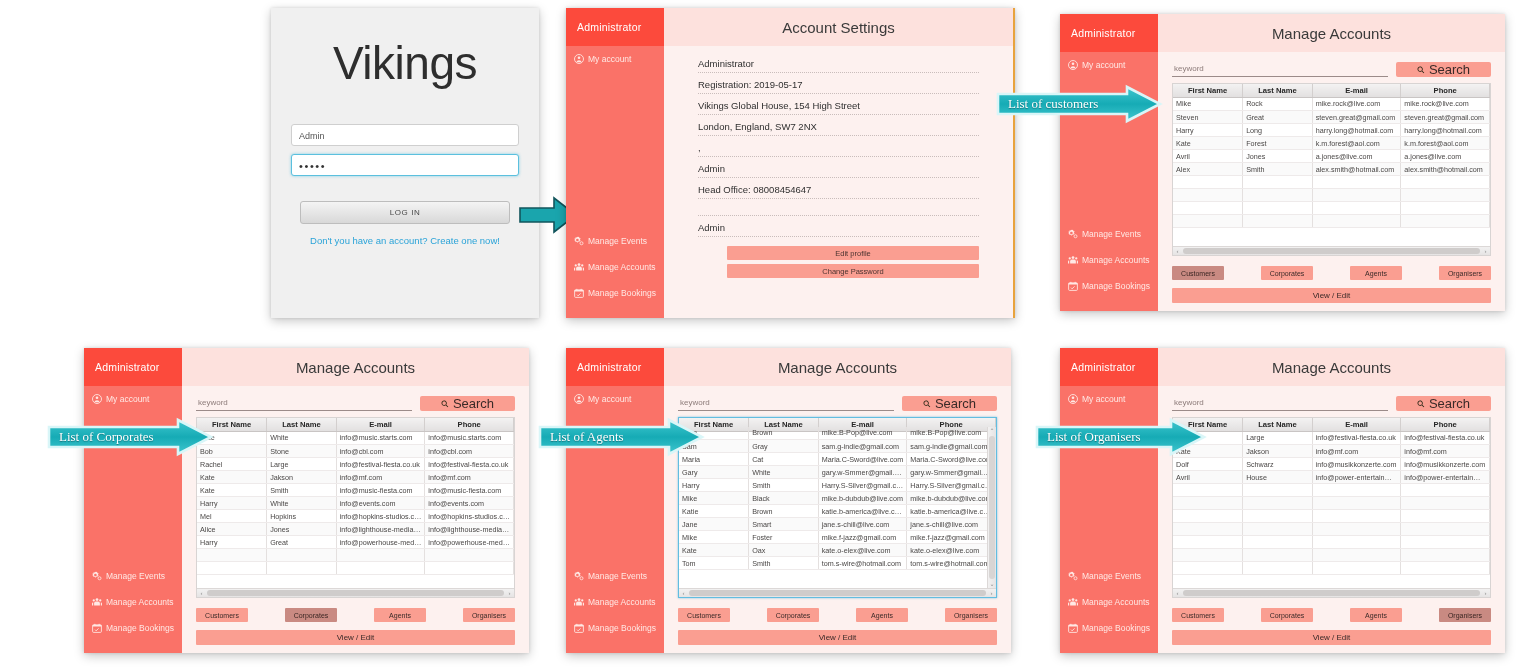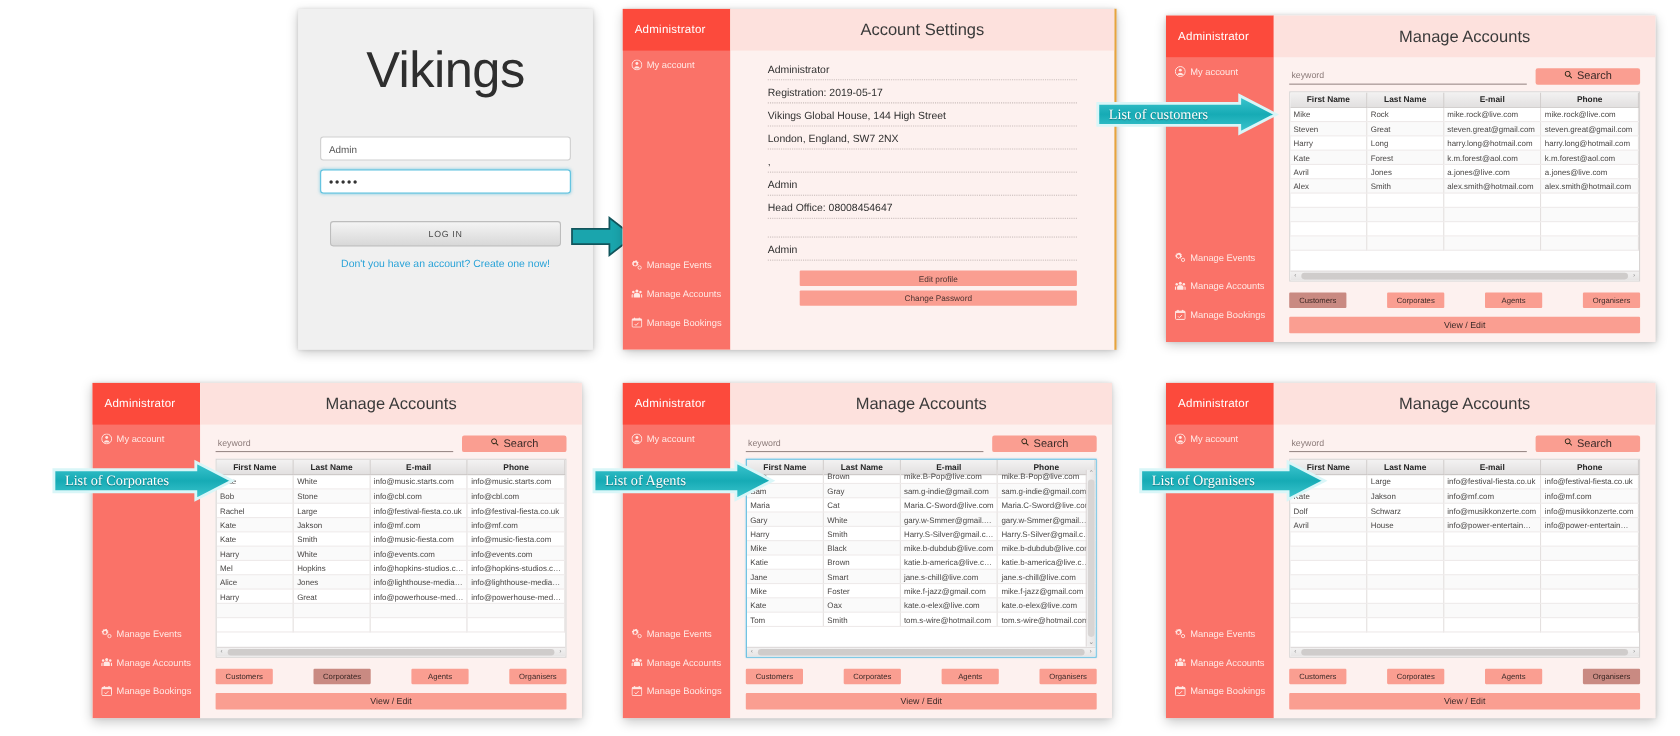--- a/index.html
+++ b/index.html
@@ -147,21 +147,21 @@
     background: transparent;
     padding: 0 0 2px 2px;
     height: 13px;
     font-family: "Liberation Sans", sans-serif;
     min-width: 0;
   }
   .search-btn {
     width: 95px; height: 15px;
     background: #fa9e91;
     border: none; border-radius: 2px;
-    color: #3a2a28; font-size: 10px;
+    color: #3a2a28; font-size: 13px;
     display: flex; align-items: center; justify-content: center; gap: 4px;
     font-family: "Liberation Sans", sans-serif;
   }
   .search-btn svg { width: 8px; height: 8px; fill: #221; }
 
   
   .tablewrap {
     background: #fff;
     border: 1px solid #d8d4d3;
     flex: 1;
@@ -323,21 +323,21 @@
         <div class="nav-bottom-pad"></div>
       </div>
 
       <div class="content">
         <div class="content-head">
           <div class="ttl">Account Settings</div>
         </div>
         <div class="content-body as-body">
           <div class="as-row">Administrator</div>
           <div class="as-row">Registration:  2019-05-17</div>
-          <div class="as-row">Vikings Global House, 144 High Street</div>
+          <div class="as-row">Vikings Global House, 154 High Street</div>
           <div class="as-row">London, England, SW7 2NX</div>
           <div class="as-row">,</div>
           <div class="as-row">Admin</div>
           <div class="as-row">Head Office: 08008454647</div>
           <div class="as-row blank"></div>
           <div class="as-row">Admin</div>
           <div class="as-btns">
             <div class="pinkbtn">Edit profile</div>
             <div class="pinkbtn">Change Password</div>
           </div>

